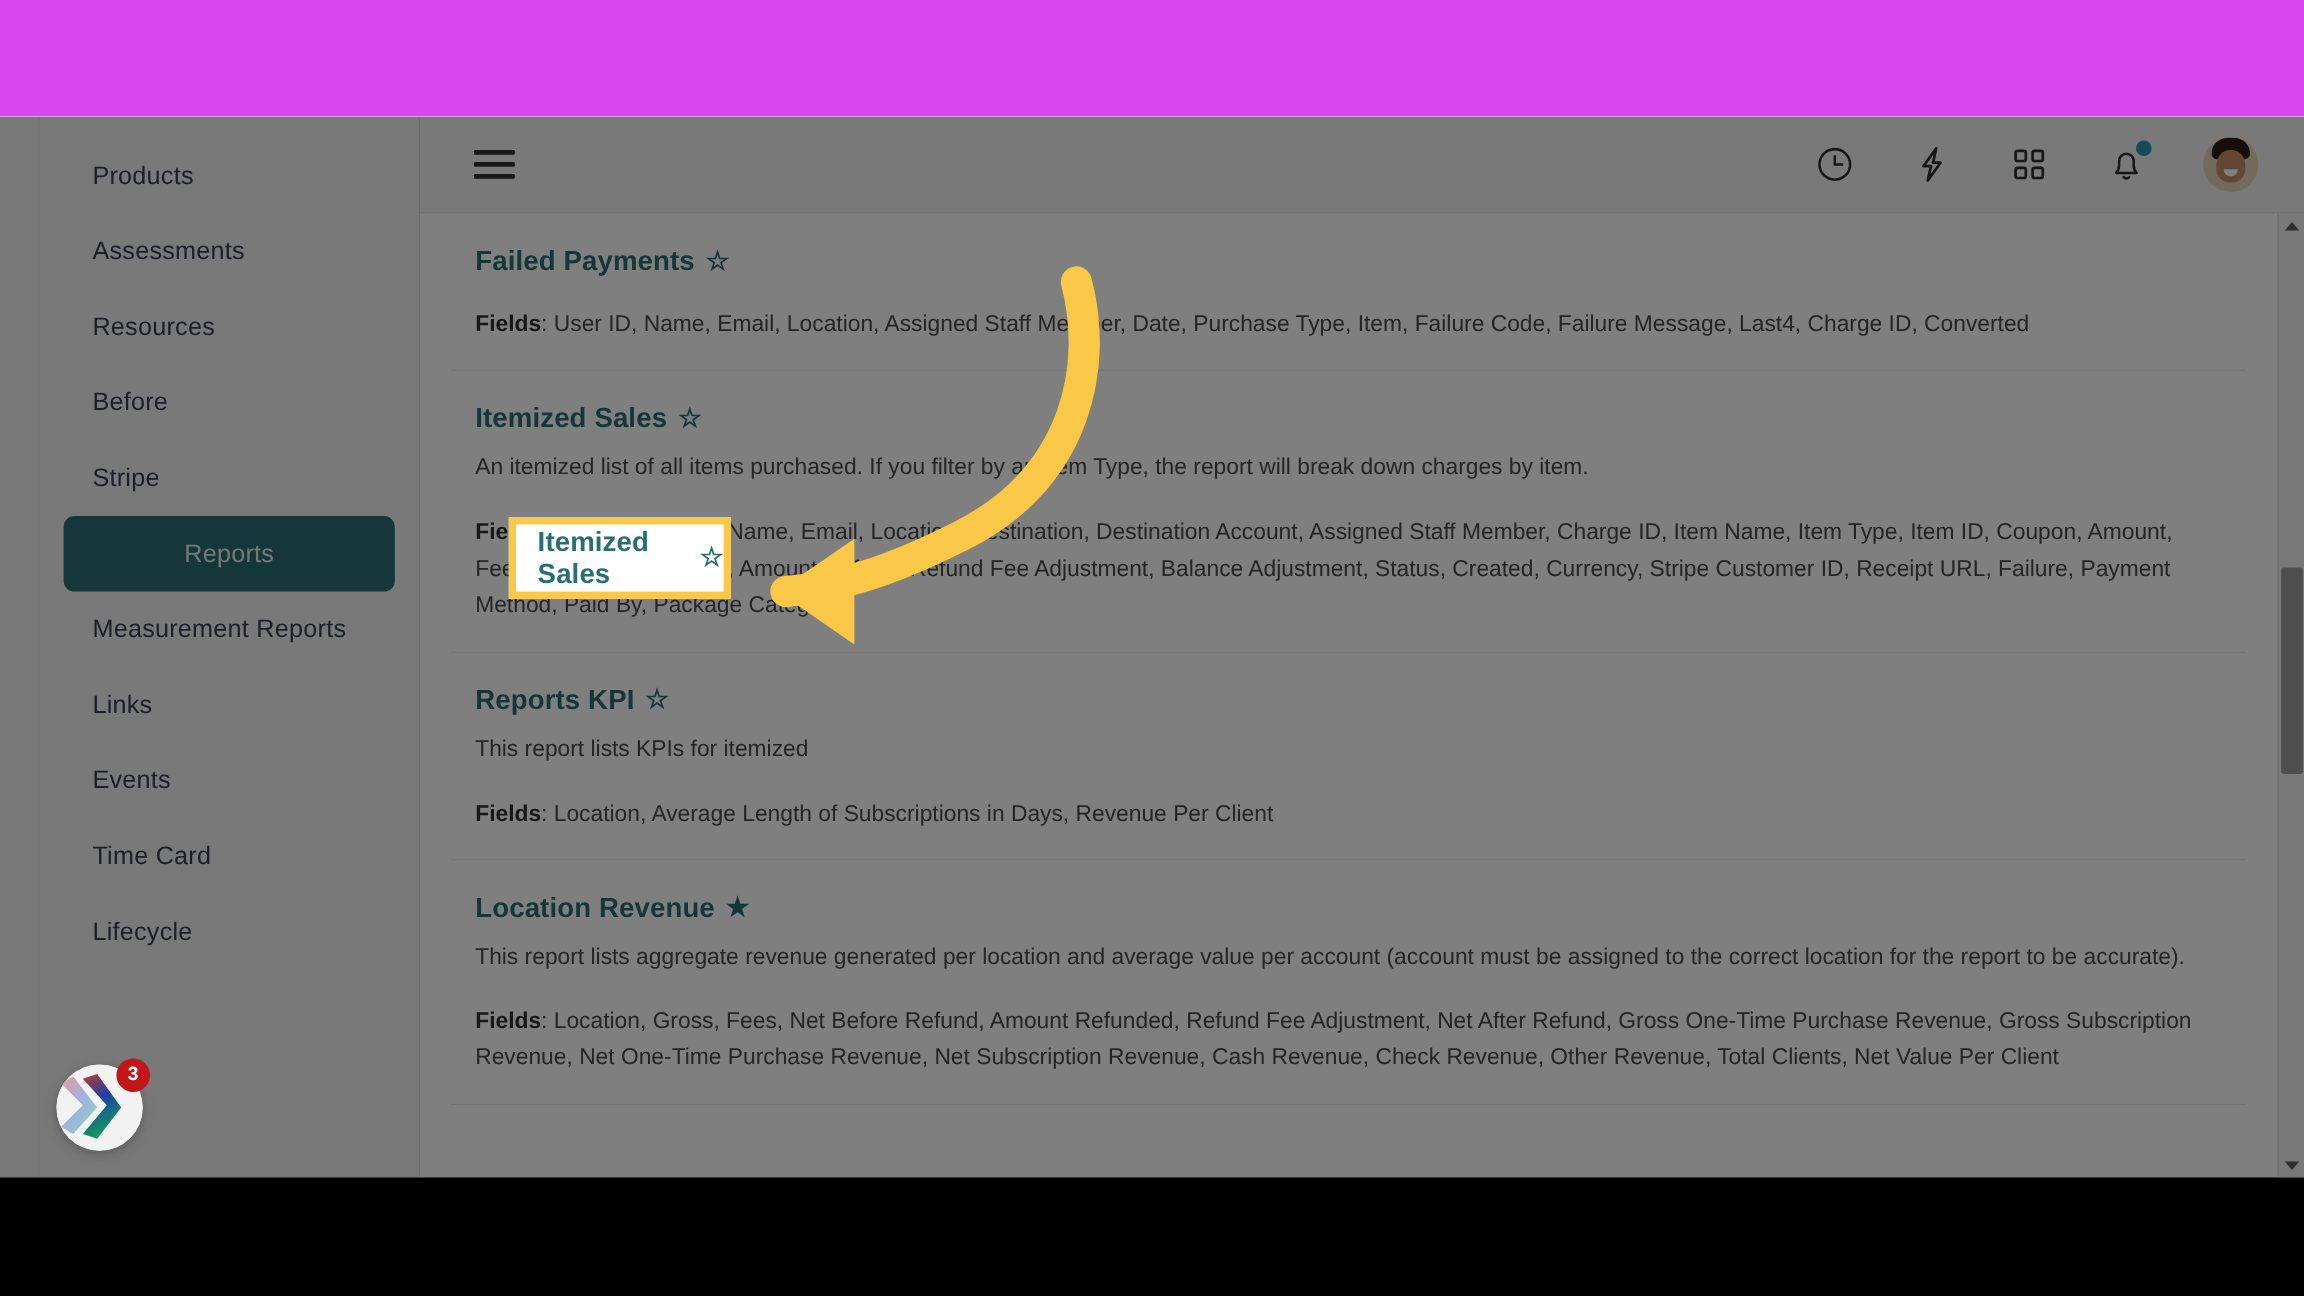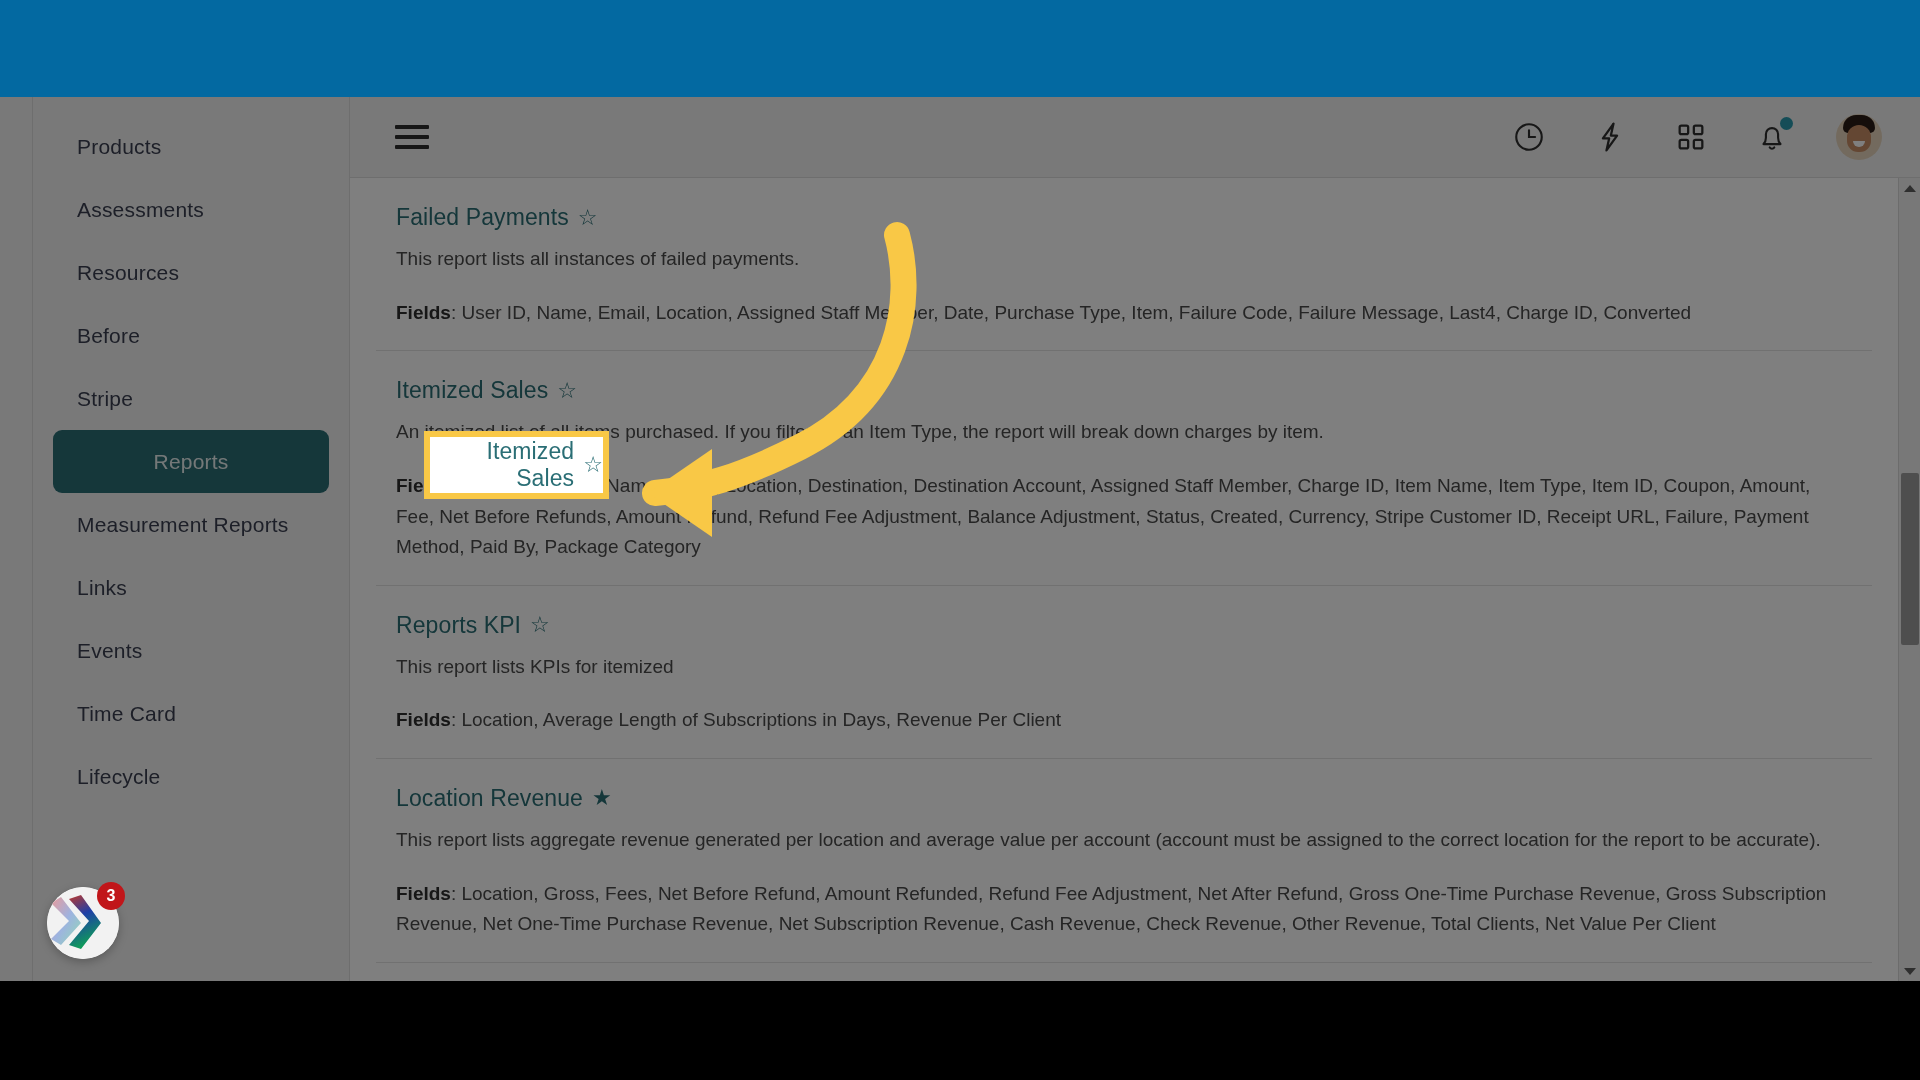--- a/index.html
+++ b/index.html
@@ -2,21 +2,21 @@
 <html><head>
 <meta charset="utf-8">
 <style>
   * { box-sizing: border-box; margin: 0; padding: 0; }
   html, body {
     width: 1920px; height: 1080px;
     background: #000;
     font-family: "Liberation Sans", sans-serif;
     overflow: hidden;
   }
-  #stage { position: relative; width: 1920px; height: 856px; background: #0369a1; }
+  #stage { position: relative; width: 1920px; height: 856px; background: #d946ef; }
 
   
   #app {
     position: absolute;
     left: 0; top: 97px;
     width: 1920px; height: 884px;
     background: #ffffff;
     overflow: hidden;
   }
 
@@ -86,24 +86,23 @@
   
   .content {
     position: absolute; left: 350px; top: 81px; right: 0; bottom: 0;
     background: #ffffff; overflow: hidden;
   }
   .content-inner { position: absolute; left: 0; top: 0; right: 22px; padding: 0 26px; }
 
   .report { padding: 26px 20px 22px 20px; border-bottom: 1px solid #e3e3e3; }
   .report:last-child { border-bottom: none; }
   .report-title {
-    font-size: 23px; font-weight: normal; color: #2a6e75;
+    font-size: 23px; font-weight: bold; color: #2a6e75;
     display: inline-flex; align-items: center; gap: 9px;
     letter-spacing: .1px;
-    text-align: right;
   }
   .star { font-size: 22px; line-height: 1; color: #2a6e75; }
   .report-desc { margin-top: 15px; font-size: 19px; color: #4a4a4a; line-height: 1.42; }
   .report-fields { margin-top: 25px; font-size: 19px; color: #4a4a4a; line-height: 1.6; }
   .report-fields b { color: #2e2e2e; }
 
   
   .scrollbar {
     position: absolute; right: 0; top: 81px; width: 22px; bottom: 0;
     background: #f0f0f0; border-left: 1px solid #d8d8d8; z-index: 30;
@@ -247,21 +246,20 @@
     </div>
 
     <div class="content">
       <div class="content-inner">
 
         <div class="report">
           <div class="report-title">
             <span>Failed Payments</span>
             <span class="star">☆</span>
           </div>
-          <div class="report-desc">This report lists all instances of failed payments.</div>
           <div class="report-fields"><b>Fields</b><span>: </span><span>User ID, Name, Email, Location, Assigned Staff Member, Date, Purchase Type, Item, Failure Code, Failure Message, Last4, Charge ID, Converted</span></div>
         </div>
 
         <div class="report">
           <div class="report-title">
             <span>Itemized Sales</span>
             <span class="star">☆</span>
           </div>
           <div class="report-desc">An itemized list of all items purchased. If you filter by an Item Type, the report will break down charges by item.</div>
           <div class="report-fields"><b>Fields</b><span>: </span><span>First Name, Last Name, Email, Location, Destination, Destination Account, Assigned Staff Member, Charge ID, Item Name, Item Type, Item ID, Coupon, Amount, Fee, Net Before Refunds, Amount Refund, Refund Fee Adjustment, Balance Adjustment, Status, Created, Currency, Stripe Customer ID, Receipt URL, Failure, Payment Method, Paid By, Package Category</span></div>

